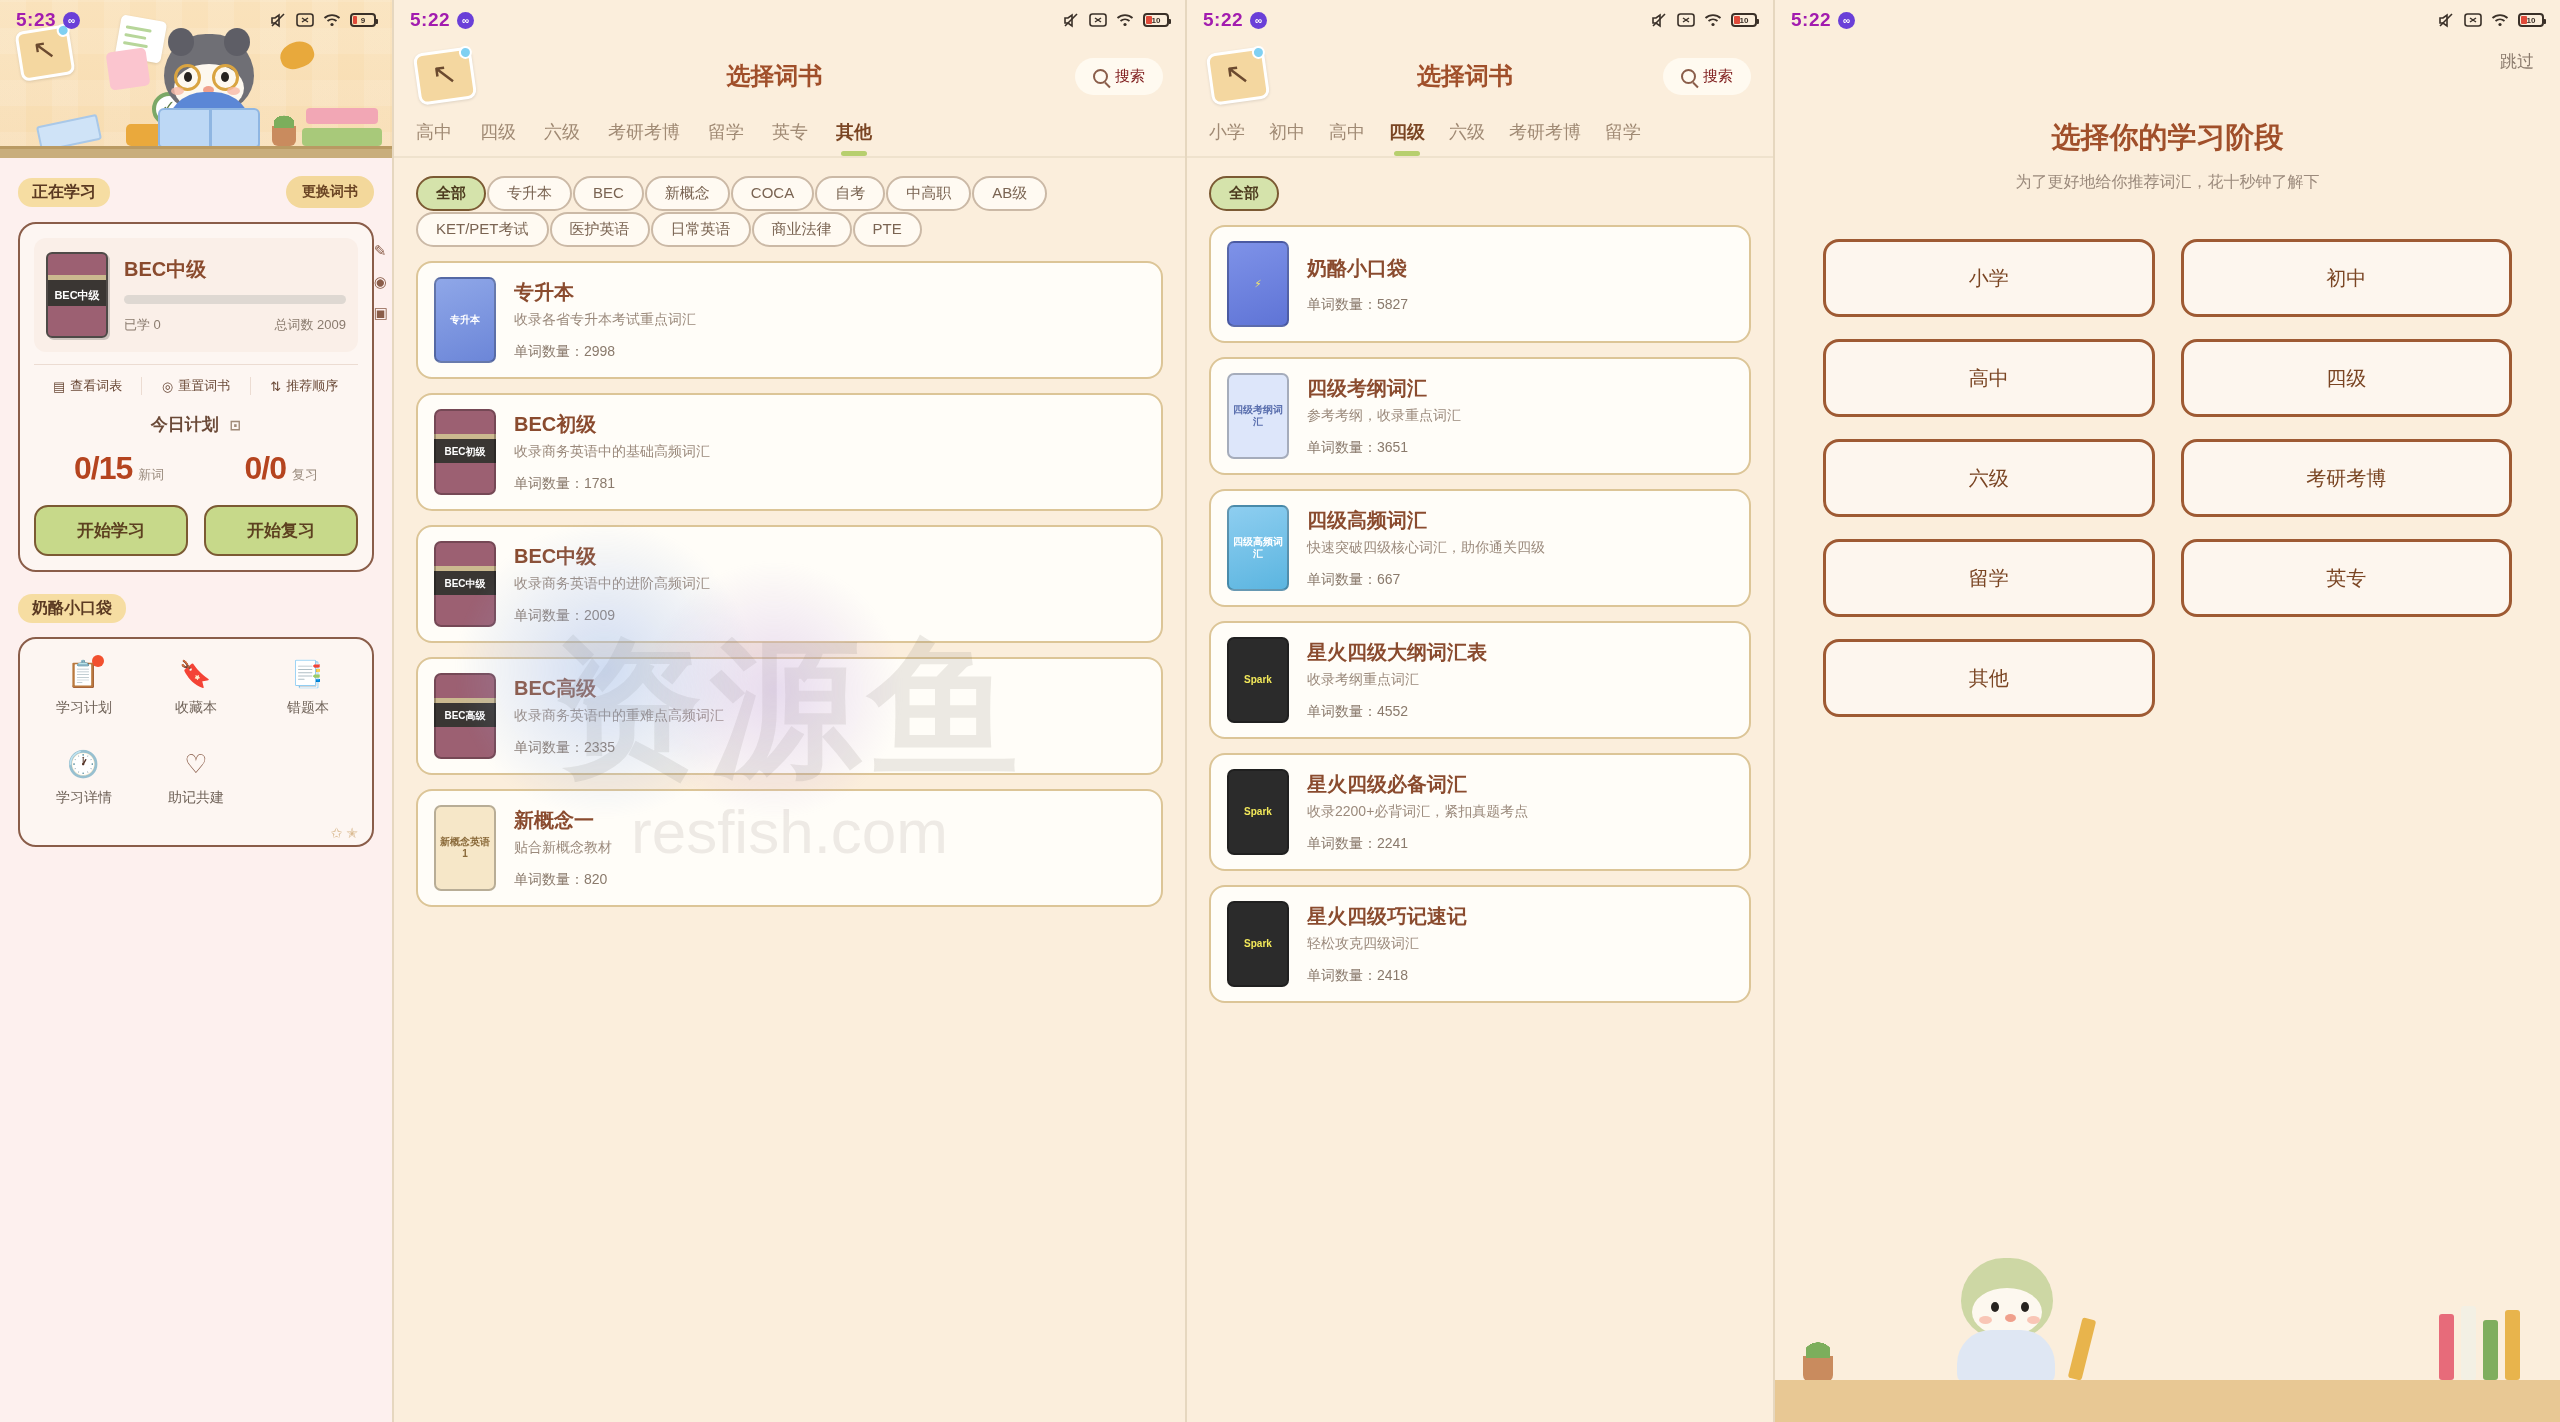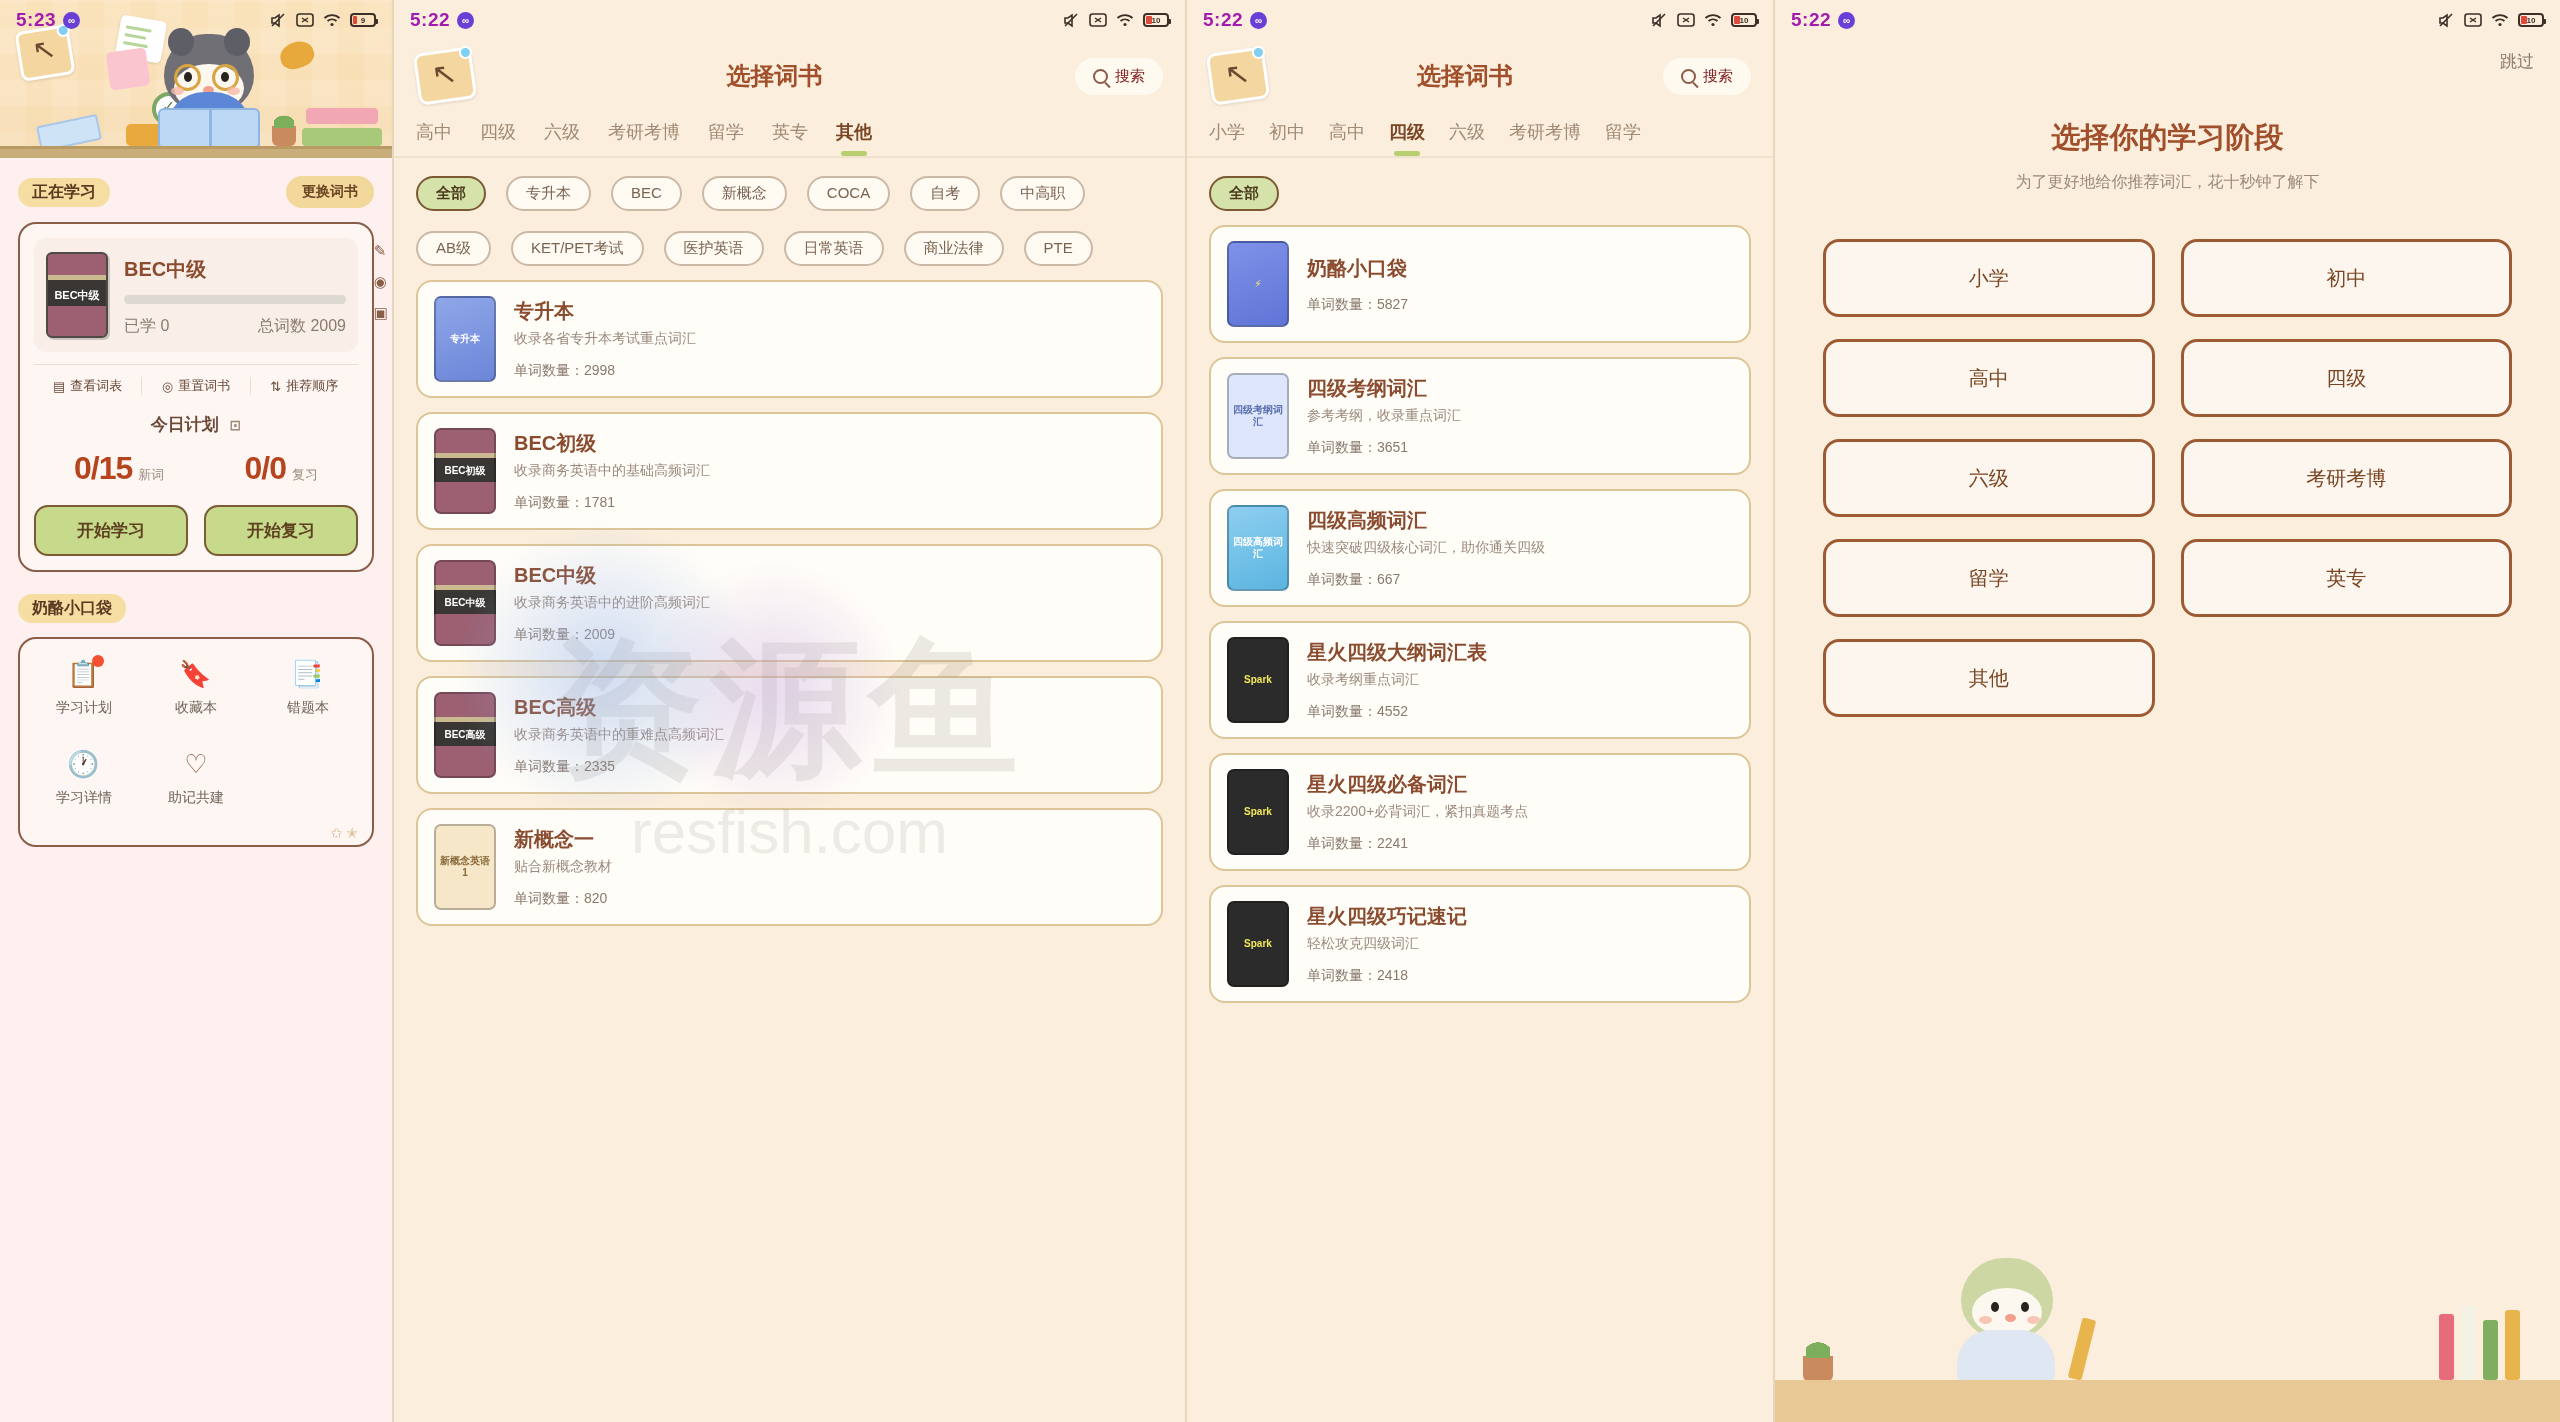--- a/index.html
+++ b/index.html
@@ -128,21 +128,21 @@
   .book-cover {
     width: 62px; height: 86px; border-radius: 6px; border: 2px solid #4e4a47;
     background: linear-gradient(#9c6072 0 26%, #cbb98f 26% 32%, #3a3633 32% 63%, #9c6072 63% 100%);
     display: flex; align-items: center; justify-content: center; flex-shrink: 0;
     box-shadow: 2px 2px 0 rgba(0,0,0,.18);
   }
   .book-cover span { font-size: 11px; color: #fff; font-weight: bold; }
   .book-info { flex: 1; min-width: 0; padding-top: 4px; }
   .book-title { font-size: 20px; font-weight: bold; color: #8a4b2e; margin-bottom: 12px; }
   .prog-track { height: 9px; background: #ded8d2; border-radius: 6px; width: 100%; margin-bottom: 12px; }
-  .prog-meta { display: flex; justify-content: space-between; font-size: 16px; color: #8a7b6e; }
+  .prog-meta { display: flex; justify-content: space-between; font-size: 13px; color: #8a7b6e; }
   .side-ico { position: absolute; right: -30px; top: 4px; display: flex; flex-direction: column; gap: 13px; }
   .side-ico span { font-size: 15px; color: #8a5d49; }
 
   .book-actions {
     display: flex; border-top: 1px solid #ecdcd2; margin-top: 12px; padding-top: 12px;
   }
   .bact { flex: 1; display: flex; align-items: center; justify-content: center; gap: 5px;
     font-size: 13px; color: #6b4a38; }
   .bact + .bact { border-left: 1px solid #ecdcd2; }
 
@@ -185,21 +185,21 @@
     background:#8a5d49; transform: rotate(45deg); }
 
   .tabs { display: flex; gap: 28px; padding: 14px 22px 0; border-bottom: 2px solid #efe2cd;
     overflow: hidden; }
   .tab { font-size: 18px; color: #a08a74; padding-bottom: 12px; position: relative;
     white-space: nowrap; cursor: pointer; }
   .tab.active { color: #7a4523; font-weight: bold; }
   .tab.active:after { content: ""; position: absolute; left: 50%; transform: translateX(-50%);
     bottom: 0; width: 26px; height: 5px; background: #b7cf6e; border-radius: 3px; }
 
-  .chips { display: flex; flex-wrap: wrap; gap: 20px; padding: 18px 22px 8px; }
+  .chips { display: flex; flex-wrap: wrap; gap: 1px; padding: 18px 22px 8px; }
   .chip {
     border: 2px solid #cbb9a6; border-radius: 18px; padding: 6px 18px; background: #fffaf2;
     font-size: 15px; color: #7a6452; cursor: pointer;
   }
   .chip.active { background: #d5e3ab; border-color: #7b5a33; color: #4d3c1f; font-weight: bold; }
 
   .list { padding: 6px 22px 0; overflow: hidden; }
   .list-item {
     display: flex; gap: 18px; align-items: center; background: #fffdf8;
     border: 2px solid #dcc597; border-radius: 16px; padding: 14px 16px; margin-bottom: 14px;

